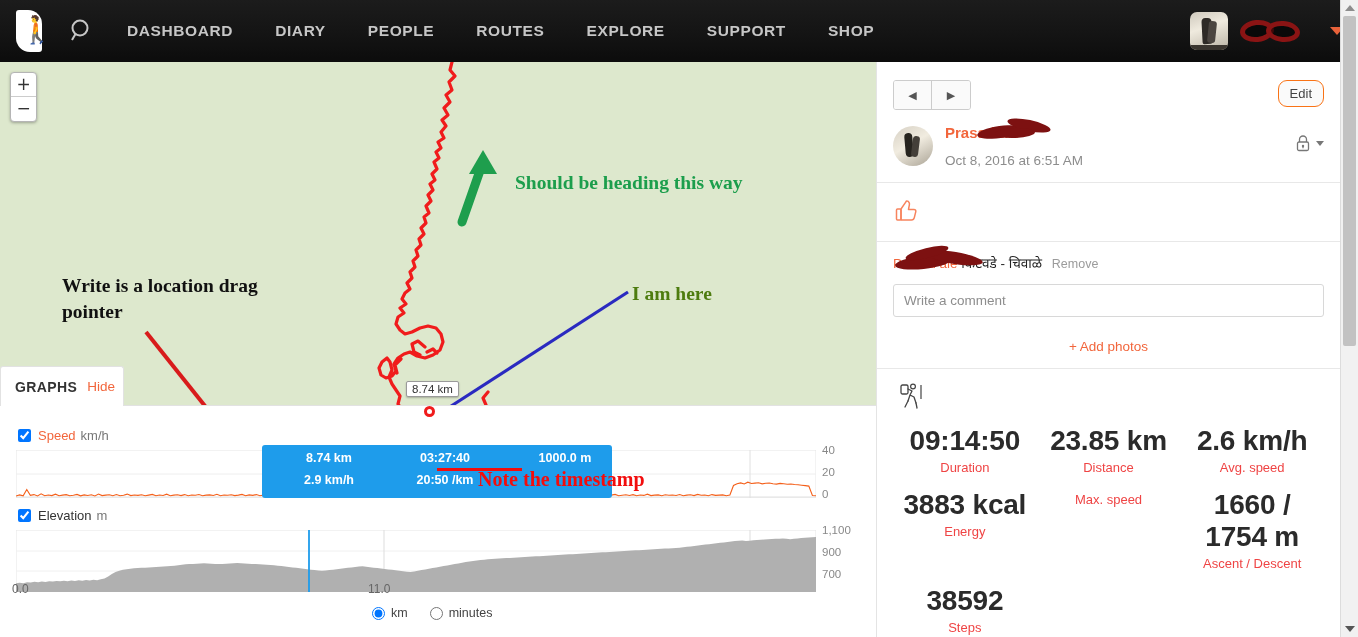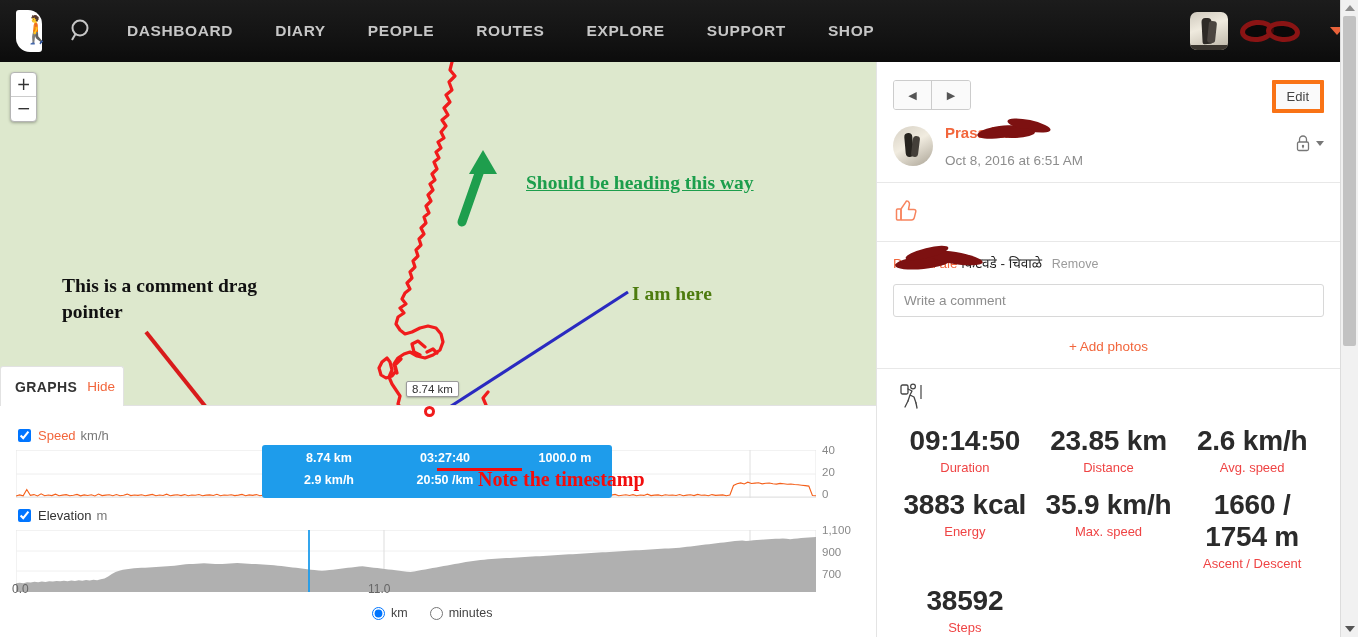--- a/index.html
+++ b/index.html
@@ -82,21 +82,21 @@
     border: 1px solid #9a9a9a; border-radius: 2px; padding: 1px 5px;
     font-size: 11.5px; color: #333; z-index: 20; white-space: nowrap;
     box-shadow: 0 1px 2px rgba(0,0,0,.25);
   }
   .marker-dot {
     position: absolute; left: 424px; top: 344px; width: 11px; height: 11px;
     border-radius: 50%; background: #fff; border: 3px solid #f01c1c; z-index: 21;
   }
 
   .anno { position: absolute; z-index: 25; font-family: "Liberation Serif", serif; font-weight: bold; }
-  .anno-green { left: 526px; top: 108px; width: 240px; color: #1c9e4c; font-size: 19.5px; line-height: 26px; text-decoration: underline; }
+  .anno-green { left: 515px; top: 108px; width: 240px; color: #1c9e4c; font-size: 19.5px; line-height: 26px; }
   .anno-black { left: 62px; top: 211px; width: 260px; color: #111; font-size: 19.5px; line-height: 26px; }
   .anno-blue  { left: 632px; top: 221px; color: #4d7c0f; font-size: 19.5px; }
   .anno-red   { left: 478px; top: 406px; color: #f20d0d; font-size: 20px; z-index: 40;
                 font-family:"Liberation Serif", serif; font-weight: bold; }
 
   
   .map-tooltip {
     position: absolute; left: 262px; top: 383px; width: 350px; height: 53px;
     background: #1e9ceb; border-radius: 3px; z-index: 35; color: #fff;
     font-size: 12.5px; font-weight: bold;
@@ -157,21 +157,21 @@
   .rp-section { border-bottom: 1px solid #e8e8e8; }
 
   .rp-head { position: relative; padding: 18px 16px 14px 16px; }
   .navbtns { display: inline-flex; border: 1px solid #ccc; border-radius: 3px; overflow: hidden; }
   .navbtns div {
     width: 38px; height: 28px; background: #fafafa; display:flex; align-items:center;
     justify-content:center; font-size: 11px; color:#555; cursor: pointer;
   }
   .navbtns div:first-child { border-right: 1px solid #ccc; }
   .edit-btn {
-    position: absolute; right: 16px; top: 18px; border: 4px solid #f97316; border-radius: 1px;
+    position: absolute; right: 16px; top: 18px; border: 1px solid #f97316; border-radius: 9px;
     background: #fafafa; font-size: 13px; color: #444; padding: 5px 11px; cursor: pointer;
   }
   .user-row { display: flex; align-items: center; margin-top: 14px; position: relative; }
   .user-av {
     width: 40px; height: 40px; border-radius: 50%; overflow:hidden; position: relative;
     background: linear-gradient(150deg,#d6d0c4 0%, #f1ece0 45%, #aaa395 100%);
     flex: none; margin-right: 12px;
   }
   .user-av .p1 { position:absolute; left:12px; top:7px; width:8px; height:24px; background:#27241f;
     border-radius:4px; transform: rotate(-5deg); }
@@ -319,21 +319,21 @@
 
       <line x1="445" y1="348" x2="628" y2="230" stroke="#2a2ac0" stroke-width="3.2"></line>
 
       <line x1="146" y1="270" x2="307" y2="472" stroke="#d81b1b" stroke-width="4"></line>
     </svg>
 
     <div class="marker-label">8.74 km</div>
     <div class="marker-dot"></div>
 
     <div class="anno anno-green">Should be heading this way</div>
-    <div class="anno anno-black">This is a comment drag pointer</div>
+    <div class="anno anno-black">Write is a location drag pointer</div>
     <div class="anno anno-blue">I am here</div>
 
     <div class="map-tooltip">
       <div class="col mt-c1">8.74 km</div>
       <div class="col mt-c2">03:27:40</div>
       <div class="col mt-c3">1000.0 m</div>
       <div class="col mt-c1b">2.9 km/h</div>
       <div class="col mt-c2b">20:50 /km</div>
       <div class="mt-underline"></div>
     </div>
@@ -493,21 +493,20 @@
         </div>
         <div class="stat">
           <div class="stat-val">2.6 km/h</div>
           <div class="stat-lbl">Avg. speed</div>
         </div>
         <div class="stat">
           <div class="stat-val">3883 kcal</div>
           <div class="stat-lbl">Energy</div>
         </div>
         <div class="stat">
-          <div class="stat-val">35.9 km/h</div>
           <div class="stat-lbl">Max. speed</div>
         </div>
         <div class="stat">
           <div class="stat-val">1660 / 1754 m</div>
           <div class="stat-lbl">Ascent / Descent</div>
         </div>
         <div class="stat">
           <div class="stat-val">38592</div>
           <div class="stat-lbl">Steps</div>
         </div>

